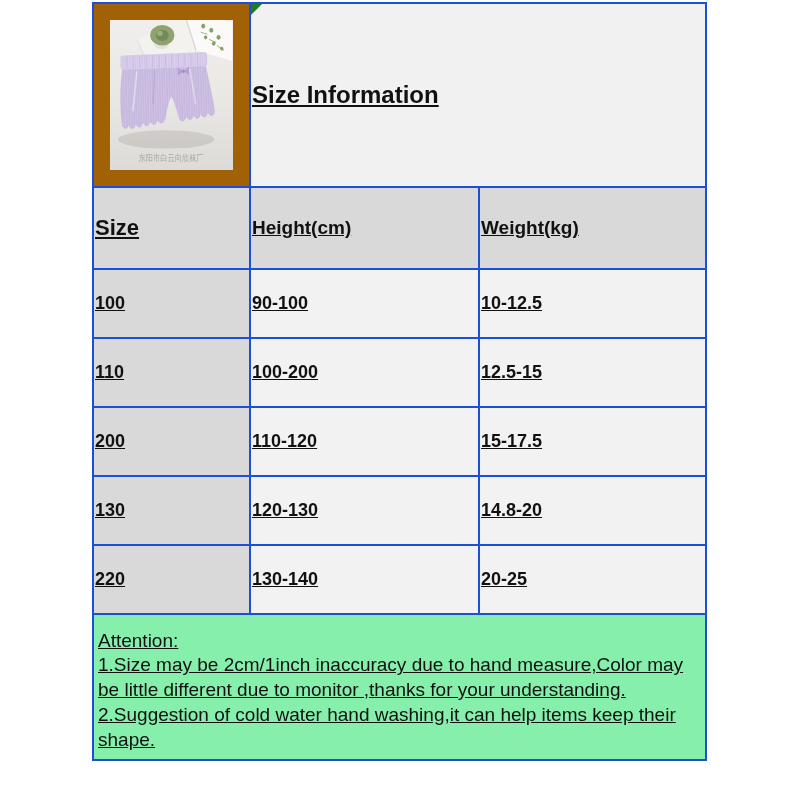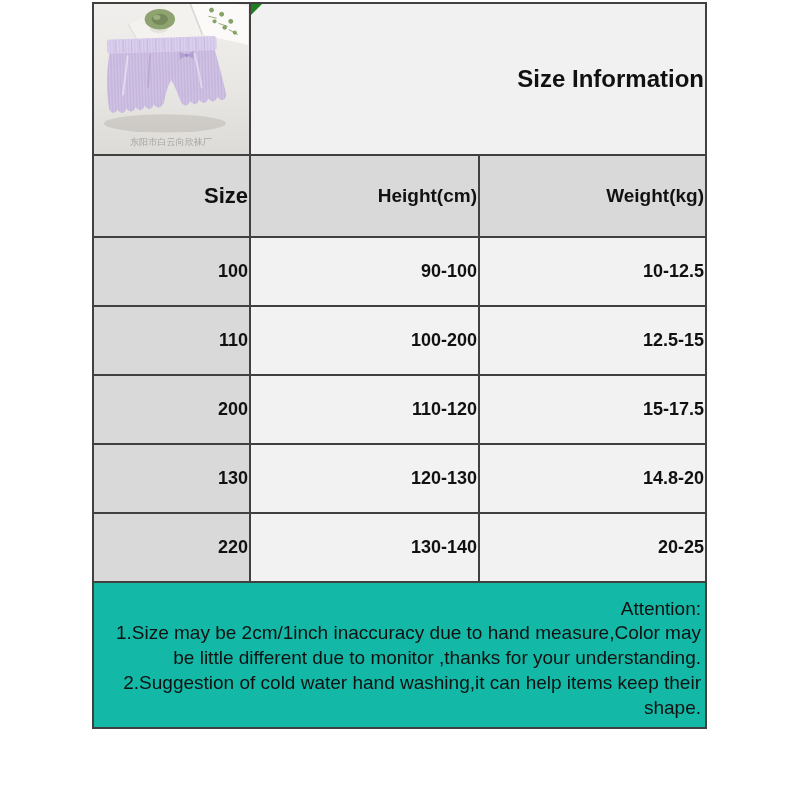--- a/index.html
+++ b/index.html
@@ -15,31 +15,32 @@
   .sheet {
     position: absolute;
     left: 92px; top: 2px;
   }
   table.size-chart {
     border-collapse: collapse;
     table-layout: fixed;
     width: 613px;
   }
   table.size-chart td {
-    border: 2px solid #404040;
-    text-align: right;
+    border: 2px solid #1d4ed8;
+    text-align: left;
     vertical-align: middle;
     overflow: hidden;
+    text-decoration: underline;
   }
   col.c-size   { width: 157px; }
   col.c-height { width: 229px; }
   col.c-weight { width: 227px; }
 
   td.photo-cell {
-    padding: 0;
+    padding: 16px;
     background: #a16207;
     height: 150px;
   }
   .photo-wrap { width: 100%; height: 150px; position: relative; }
   .photo-wrap svg { display: block; width: 100%; height: 100%; }
 
   td.title-cell {
     background: #f1f1f1;
     font-weight: bold;
     font-size: 24px;
@@ -63,21 +64,21 @@
 
   tr.data-row td {
     height: 69px;
     font-weight: bold;
     font-size: 18px;
     background: #f2f2f2;
   }
   tr.data-row td.size-cell { background: #d9d9d9; }
 
   td.attention-cell {
-    background: #14b8a6;
+    background: #86efac;
     height: 146px;
     text-align: left;
     vertical-align: top;
     font-weight: normal;
     font-size: 19px;
     line-height: 1.3;
     padding: 9px 4px 2px 4px;
   }
   .attention-item { margin: 0; }
 </style>

